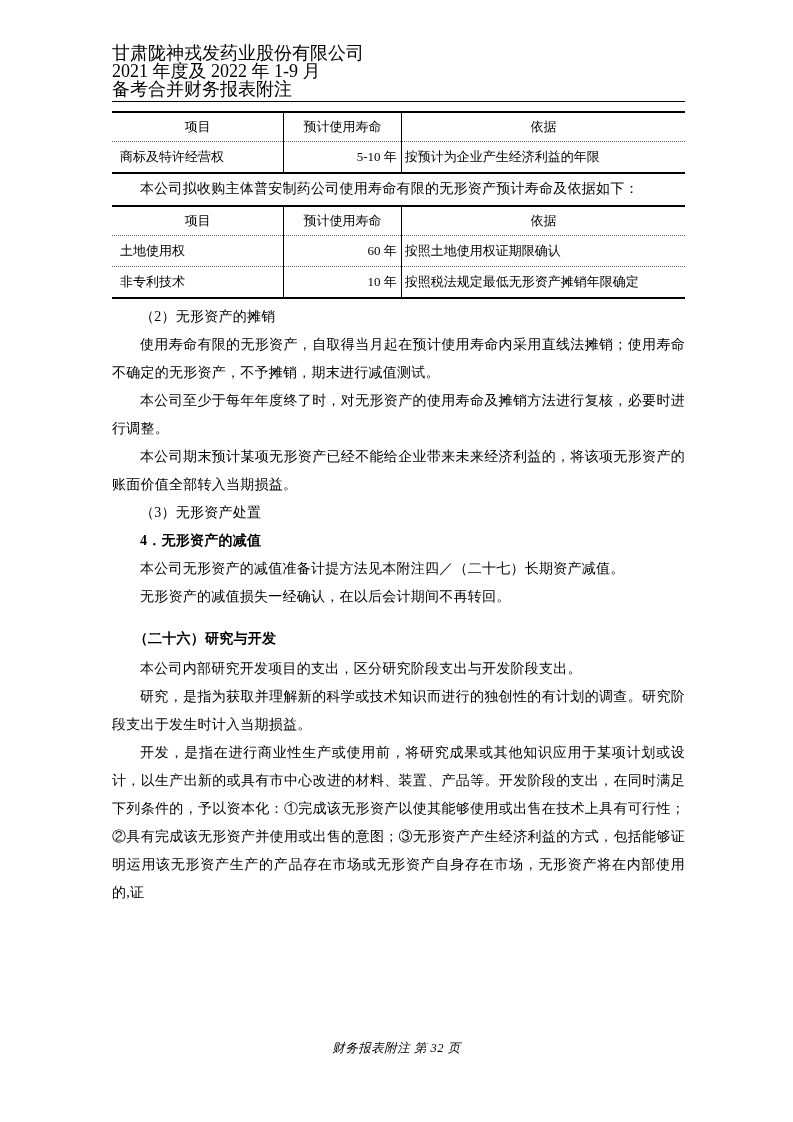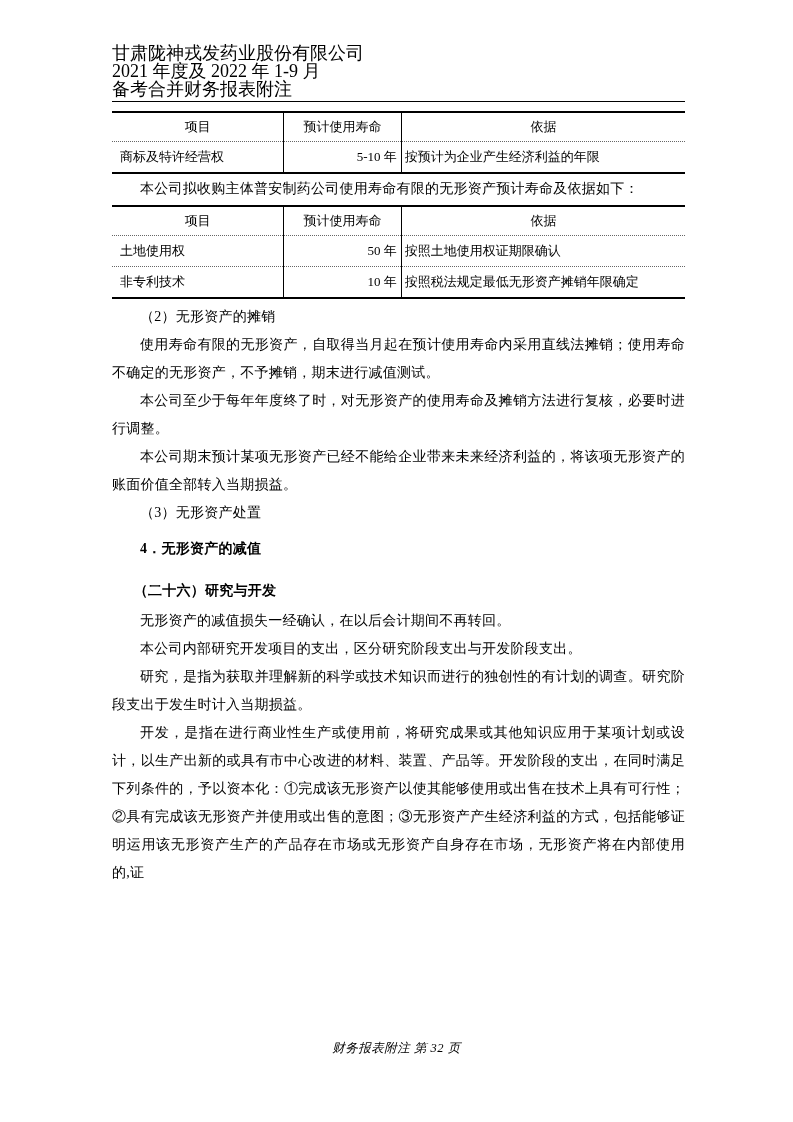--- a/index.html
+++ b/index.html
@@ -59,21 +59,21 @@
     font-size: 14px;
     line-height: 28px;
     letter-spacing: 0.25px;
     text-align: justify;
     text-indent: 2em;
     margin: 0;
   }
   .intro-para { margin: 1px 0; }
   .body-block { margin-top: 4px; }
   .bold { font-weight: bold; }
-  .h-num { margin-top: 8px; }
+  .h-num { }
   .h-major { margin-top: 14px; margin-bottom: 2px; text-indent: 1.55em; }
   .footer {
     position: absolute;
     left: 0;
     right: 0;
     top: 1040px;
     text-align: center;
     font-size: 12.5px;
     letter-spacing: 0.5px;
     font-style: italic;
@@ -125,40 +125,41 @@
       <thead>
         <tr>
           <th>项目</th>
           <th>预计使用寿命</th>
           <th>依据</th>
         </tr>
       </thead>
       <tbody>
         <tr>
           <td>土地使用权</td>
-          <td>50 年</td>
+          <td>60 年</td>
           <td>按照土地使用权证期限确认</td>
         </tr>
         <tr>
           <td>非专利技术</td>
           <td>10 年</td>
           <td>按照税法规定最低无形资产摊销年限确定</td>
         </tr>
       </tbody>
     </table>
 
     <div class="body-block">
       <p class="para">（2）无形资产的摊销</p>
       <p class="para">使用寿命有限的无形资产，自取得当月起在预计使用寿命内采用直线法摊销；使用寿命不确定的无形资产，不予摊销，期末进行减值测试。</p>
       <p class="para">本公司至少于每年年度终了时，对无形资产的使用寿命及摊销方法进行复核，必要时进行调整。</p>
       <p class="para">本公司期末预计某项无形资产已经不能给企业带来未来经济利益的，将该项无形资产的账面价值全部转入当期损益。</p>
       <p class="para">（3）无形资产处置</p>
       <p class="para bold h-num">4．无形资产的减值</p>
+      <p class="para">本公司无形资产的减值准备计提方法见本附注四／（二十七）长期资产减值。</p>
+      <p class="para">无形资产的减值损失一经确认，在以后会计期间不再转回。</p>
       <p class="para bold h-major">（二十六）研究与开发</p>
-      <p class="para">无形资产的减值损失一经确认，在以后会计期间不再转回。</p>
       <p class="para">本公司内部研究开发项目的支出，区分研究阶段支出与开发阶段支出。</p>
       <p class="para">研究，是指为获取并理解新的科学或技术知识而进行的独创性的有计划的调查。研究阶段支出于发生时计入当期损益。</p>
       <p class="para">开发，是指在进行商业性生产或使用前，将研究成果或其他知识应用于某项计划或设计，以生产出新的或具有市中心改进的材料、装置、产品等。开发阶段的支出，在同时满足下列条件的，予以资本化：①完成该无形资产以使其能够使用或出售在技术上具有可行性；②具有完成该无形资产并使用或出售的意图；③无形资产产生经济利益的方式，包括能够证明运用该无形资产生产的产品存在市场或无形资产自身存在市场，无形资产将在内部使用的,证</p>
     </div>
 
   </div>
 
   <div class="footer">
     <span>财务报表附注 第 32 页</span>
   </div>

